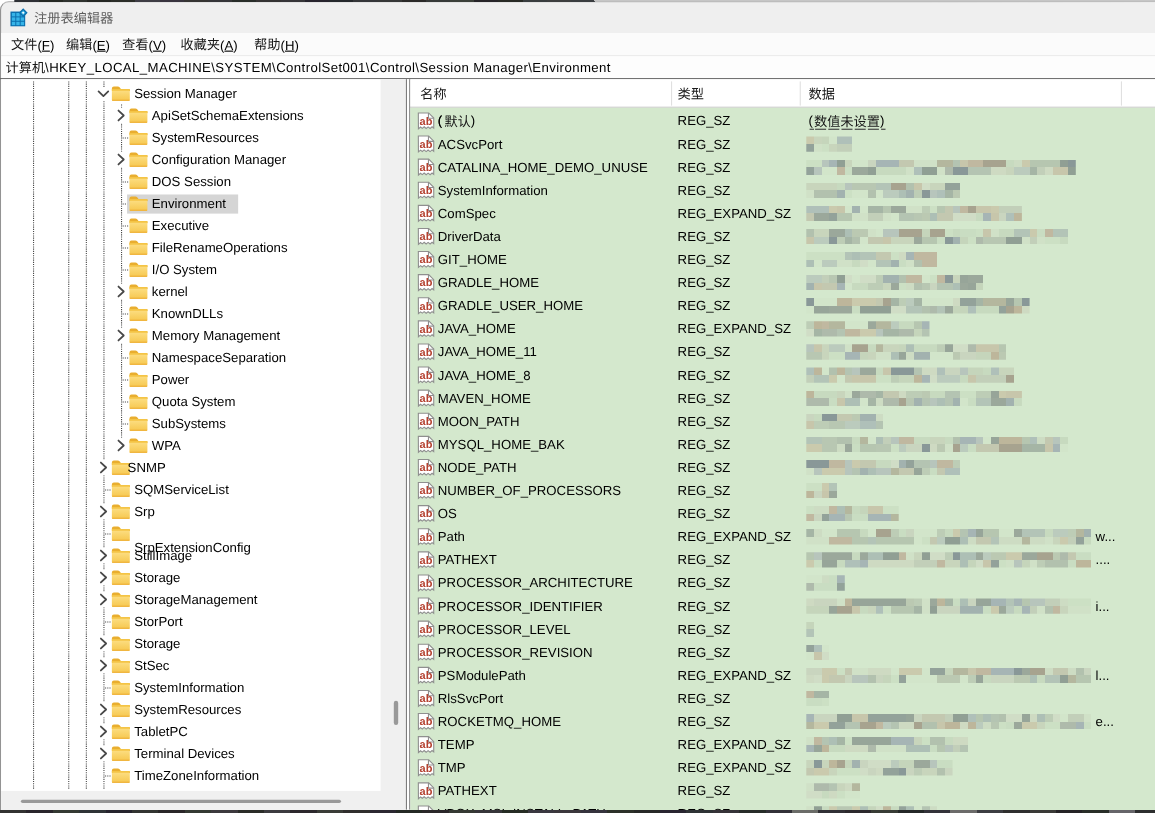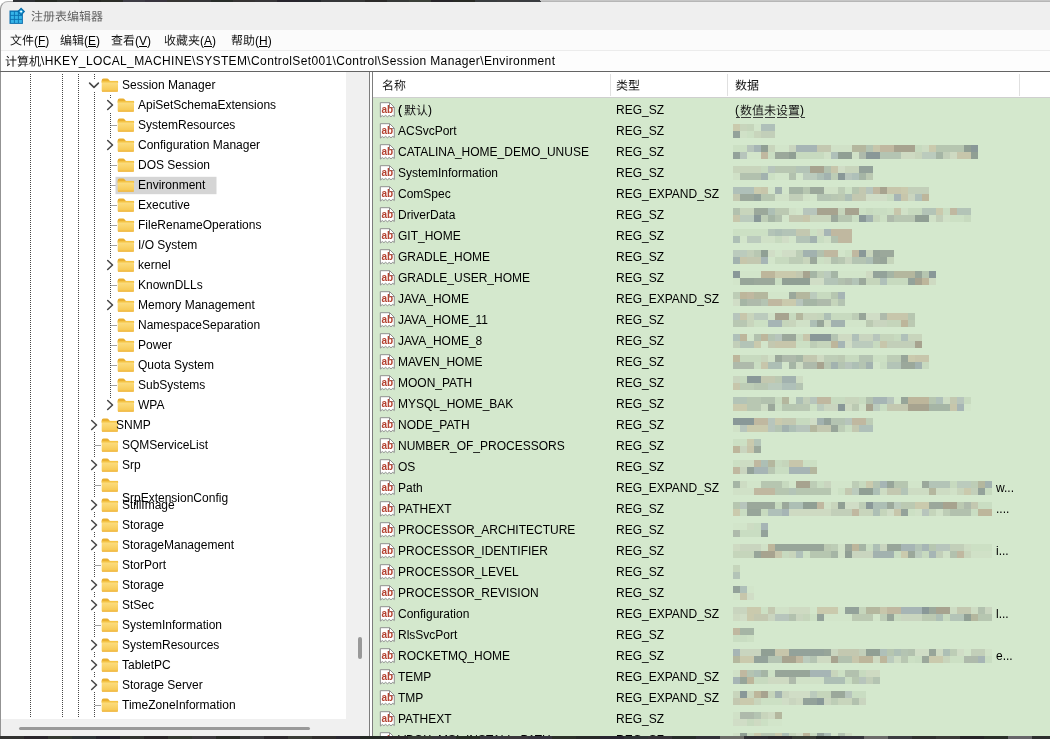--- a/index.html
+++ b/index.html
@@ -305,21 +305,21 @@
 <div class="abs tl" style="left:122px;top:488px">SrpExtensionConfig</div>
 <div class="abs tl" style="left:122px;top:495px">StillImage</div>
 <div class="abs tl" style="left:122px;top:515px">Storage</div>
 <div class="abs tl" style="left:122px;top:535px">StorageManagement</div>
 <div class="abs tl" style="left:122px;top:555px">StorPort</div>
 <div class="abs tl" style="left:122px;top:575px">Storage</div>
 <div class="abs tl" style="left:122px;top:595px">StSec</div>
 <div class="abs tl" style="left:122px;top:615px">SystemInformation</div>
 <div class="abs tl" style="left:122px;top:635px">SystemResources</div>
 <div class="abs tl" style="left:122px;top:655px">TabletPC</div>
-<div class="abs tl" style="left:122px;top:675px">Storage Server</div>
+<div class="abs tl" style="left:122px;top:675px">Terminal Devices</div>
 <div class="abs tl" style="left:122px;top:695px">TimeZoneInformation</div>
 <div class="abs" style="left:369px;top:72px;width:1px;height:664px;background:#7d7d7d"></div>
 <div class="abs" style="left:370px;top:72px;width:2px;height:664px;background:#fff"></div>
 <div class="abs" style="left:372px;top:72px;width:1px;height:664px;background:#7d7d7d"></div>
 
 <div class="abs" style="left:373px;top:72px;width:677px;height:25px;background:#fff"></div>
 <div class="abs" style="left:610px;top:74px;width:1px;height:22px;background:#e0e0e0"></div>
 <div class="abs" style="left:727px;top:74px;width:1px;height:22px;background:#e0e0e0"></div>
 <div class="abs" style="left:1019px;top:74px;width:1px;height:22px;background:#e0e0e0"></div>
 <div class="abs" style="left:373px;top:96.5px;width:677px;height:1px;background:#cfcfcf"></div>
@@ -1794,21 +1794,21 @@
       <div class="abs ll" style="left:996px;top:499px">....</div>
       <div class="abs ll" style="left:398px;top:520px">PROCESSOR_ARCHITECTURE</div>
       <div class="abs ll" style="left:616px;top:520px">REG_SZ</div>
       <div class="abs ll" style="left:398px;top:541px">PROCESSOR_IDENTIFIER</div>
       <div class="abs ll" style="left:616px;top:541px">REG_SZ</div>
       <div class="abs ll" style="left:996px;top:541px">i...</div>
       <div class="abs ll" style="left:398px;top:562px">PROCESSOR_LEVEL</div>
       <div class="abs ll" style="left:616px;top:562px">REG_SZ</div>
       <div class="abs ll" style="left:398px;top:583px">PROCESSOR_REVISION</div>
       <div class="abs ll" style="left:616px;top:583px">REG_SZ</div>
-      <div class="abs ll" style="left:398px;top:604px">Configuration</div>
+      <div class="abs ll" style="left:398px;top:604px">PSModulePath</div>
       <div class="abs ll" style="left:616px;top:604px">REG_EXPAND_SZ</div>
       <div class="abs ll" style="left:996px;top:604px">l...</div>
       <div class="abs ll" style="left:398px;top:625px">RlsSvcPort</div>
       <div class="abs ll" style="left:616px;top:625px">REG_SZ</div>
       <div class="abs ll" style="left:398px;top:646px">ROCKETMQ_HOME</div>
       <div class="abs ll" style="left:616px;top:646px">REG_SZ</div>
       <div class="abs ll" style="left:996px;top:646px">e...</div>
       <div class="abs ll" style="left:398px;top:667px">TEMP</div>
       <div class="abs ll" style="left:616px;top:667px">REG_EXPAND_SZ</div>
       <div class="abs ll" style="left:398px;top:688px">TMP</div>

